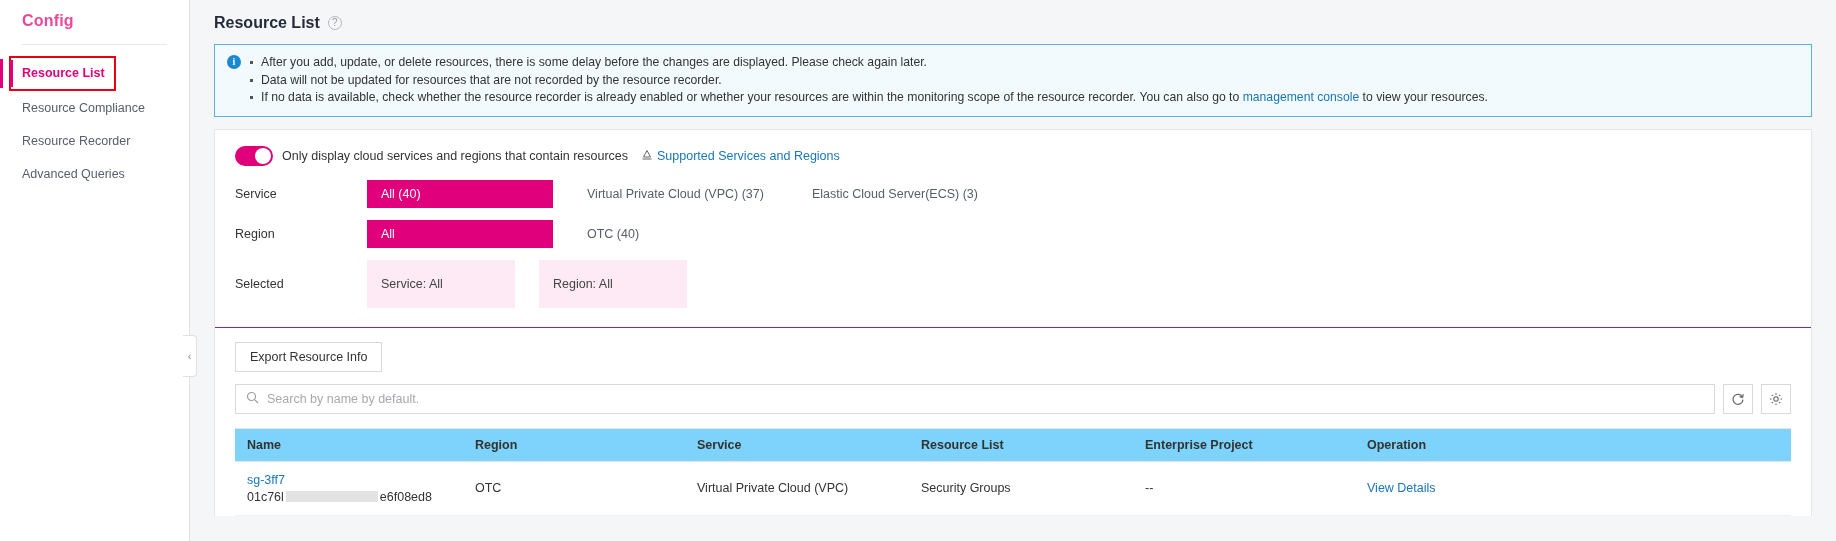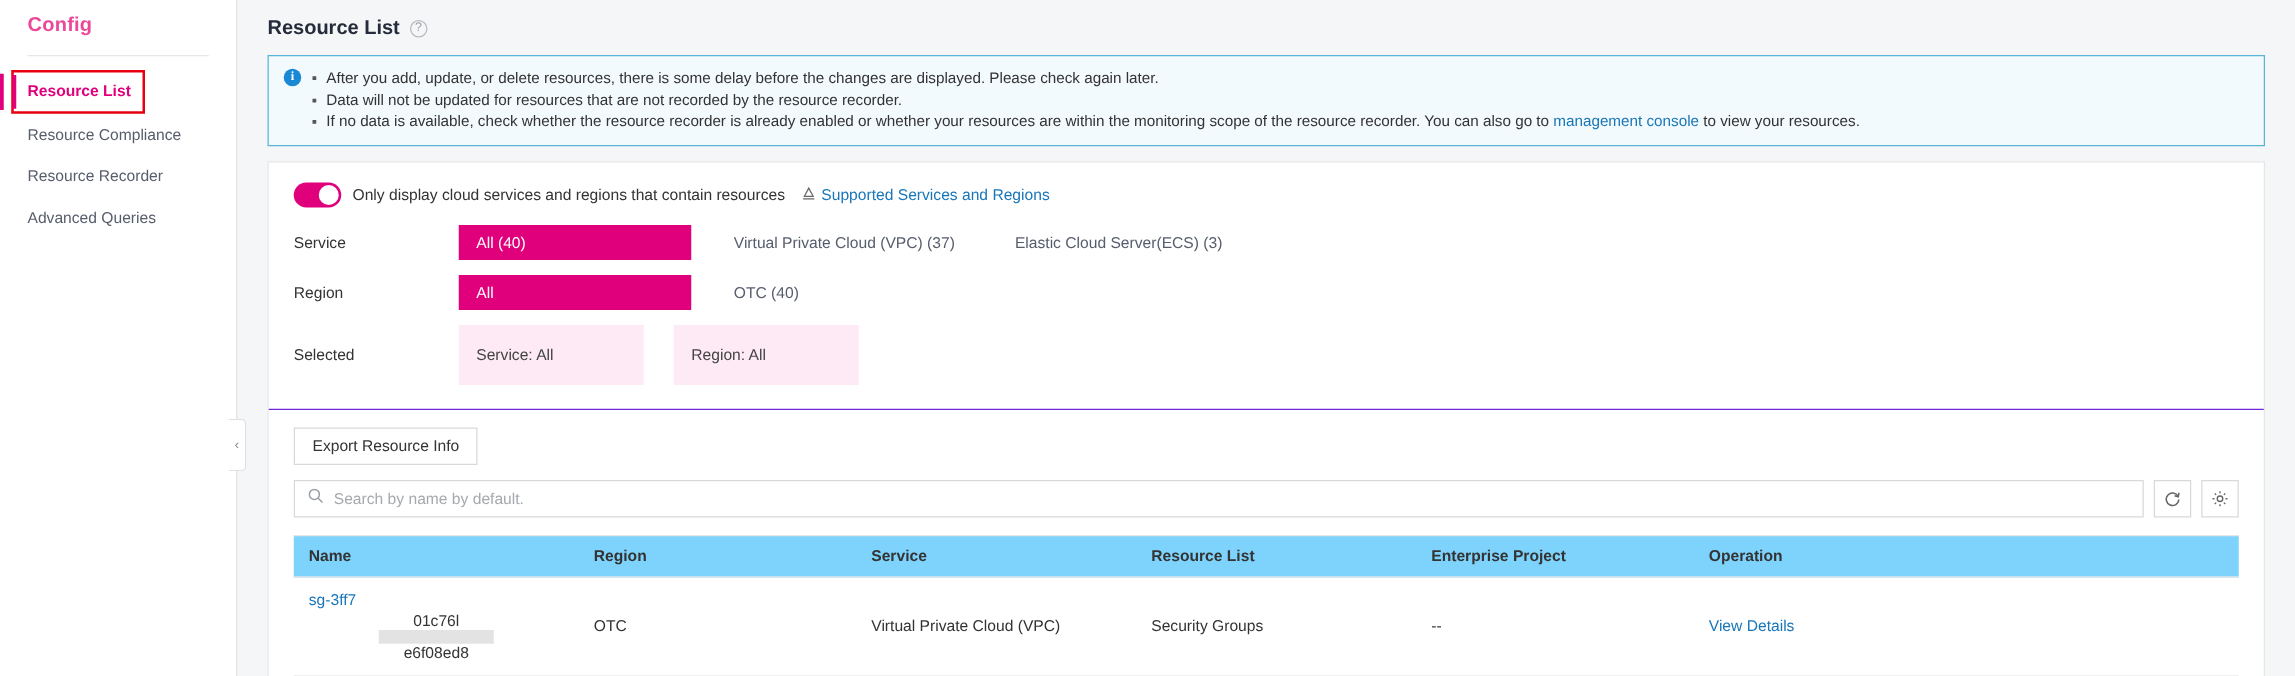--- a/index.html
+++ b/index.html
@@ -168,21 +168,21 @@
   .td { font-size: 12.5px; color: #333; padding: 11px 12px; }
   .c0 { width: 228px; flex: 0 0 228px; }
   .c1 { width: 222px; flex: 0 0 222px; }
   .c2 { width: 224px; flex: 0 0 224px; }
   .c3 { width: 224px; flex: 0 0 224px; }
   .c4 { width: 222px; flex: 0 0 222px; }
   .c5 { flex: 1; }
   .cell-link { color: #1976b8; cursor: pointer; display: block; }
   .id-line {
     margin-top: 3px; display: flex; align-items: center; gap: 0;
-    font-size: 12.5px; color: #333; flex-direction: column;
+    font-size: 12.5px; color: #333;
   }
   .id-mask {
     display: inline-block; height: 11px; width: 92px;
     background: #e3e3e3; margin: 0 2px;
   }
   .op-link { color: #1976b8; cursor: pointer; }
 </style>
 </head>
 <body>
 

